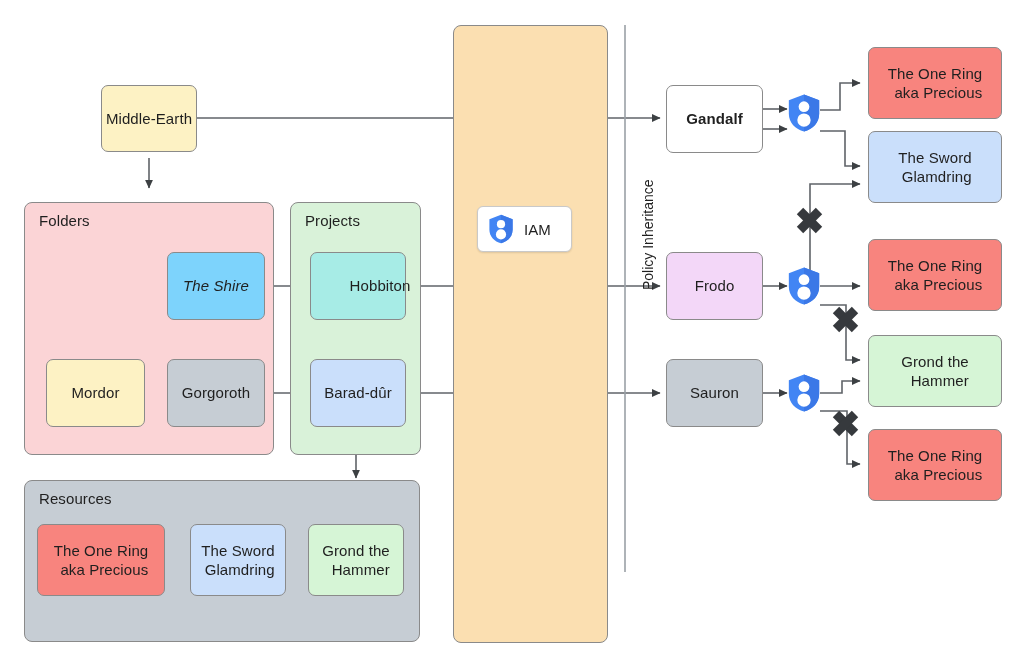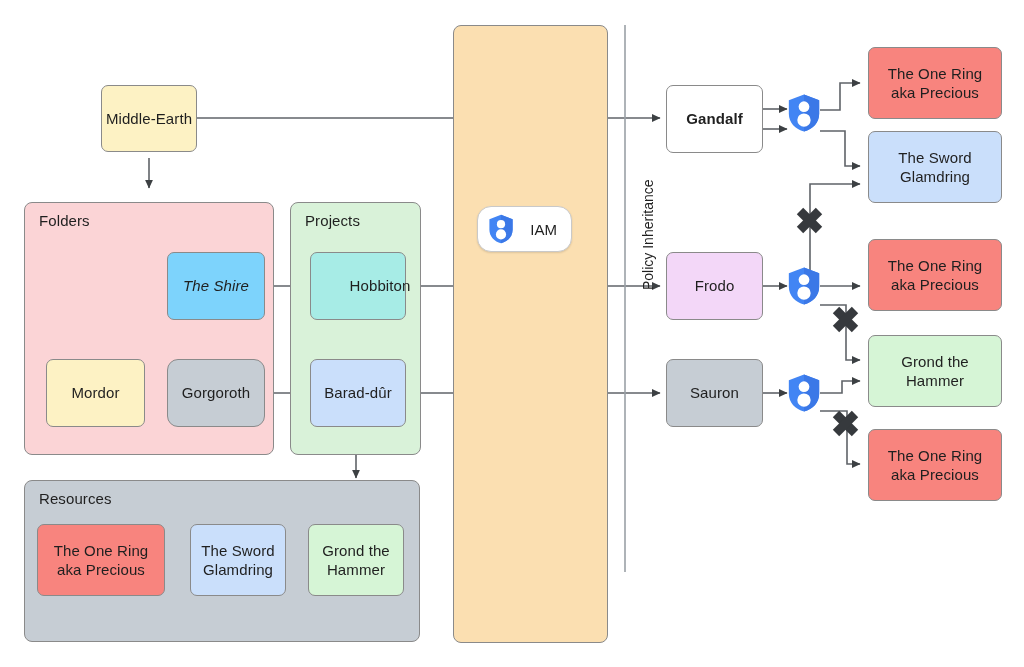--- a/index.html
+++ b/index.html
@@ -15,21 +15,21 @@
     overflow:hidden;
   }
   .box{
     position:absolute;
     box-sizing:border-box;
     border:1px solid #8a8a8a;
     border-radius:7px;
     display:flex;
     align-items:center;
     justify-content:center;
-    text-align:center;
+    text-align:right;
     color:#1f1f1f;
     font-size:15px;
     line-height:1.28;
     letter-spacing:.1px;
     white-space:pre-line;
   }
   
   .group{
     position:absolute;
     box-sizing:border-box;
@@ -56,27 +56,26 @@
     color:#1f1f1f;
     transform:rotate(-90deg);
     transform-origin:left top;
     white-space:nowrap;
   }
   .iam-chip{
     position:absolute;
     box-sizing:border-box;
     background:#ffffff;
     border:1px solid #c9c9c9;
-    border-radius:14px;
+    border-radius:6px;
     display:flex;
     align-items:center;
     gap:10px;
     padding:0 14px 0 10px;
     box-shadow:0 1px 2px rgba(0,0,0,.12);
-    justify-content:space-between;
   }
   .iam-chip .iam-text{
     font-size:15px;
     color:#1f1f1f;
   }
   .shield-mini{position:absolute;}
 </style>
 </head>
 <body>
 
@@ -154,21 +153,21 @@
 
   <div class="group" style="left:24px;top:202px;width:250px;height:253px;background:#fbd4d6;">
     <span class="glabel">Folders</span>
   </div>
   <div class="box" style="left:167px;top:252px;width:98px;height:68px;background:#7dd3fc;font-style:italic;">
     <span>The Shire</span>
   </div>
   <div class="box" style="left:46px;top:359px;width:99px;height:68px;background:#fdf2c4;">
     <span>Mordor</span>
   </div>
-  <div class="box" style="left:167px;top:359px;width:98px;height:68px;background:#c6cdd4;border-radius:11px;">
+  <div class="box" style="left:167px;top:359px;width:98px;height:68px;background:#c6cdd4;">
     <span>Gorgoroth</span>
   </div>
 
   <div class="group" style="left:290px;top:202px;width:131px;height:253px;background:#d9f2d9;">
     <span class="glabel">Projects</span>
   </div>
   <div class="box" style="left:310px;top:252px;width:96px;height:68px;background:#a7ece6;padding-left:44px;">
     <span>Hobbiton</span>
   </div>
   <div class="box" style="left:310px;top:359px;width:96px;height:68px;background:#cadffb;">

